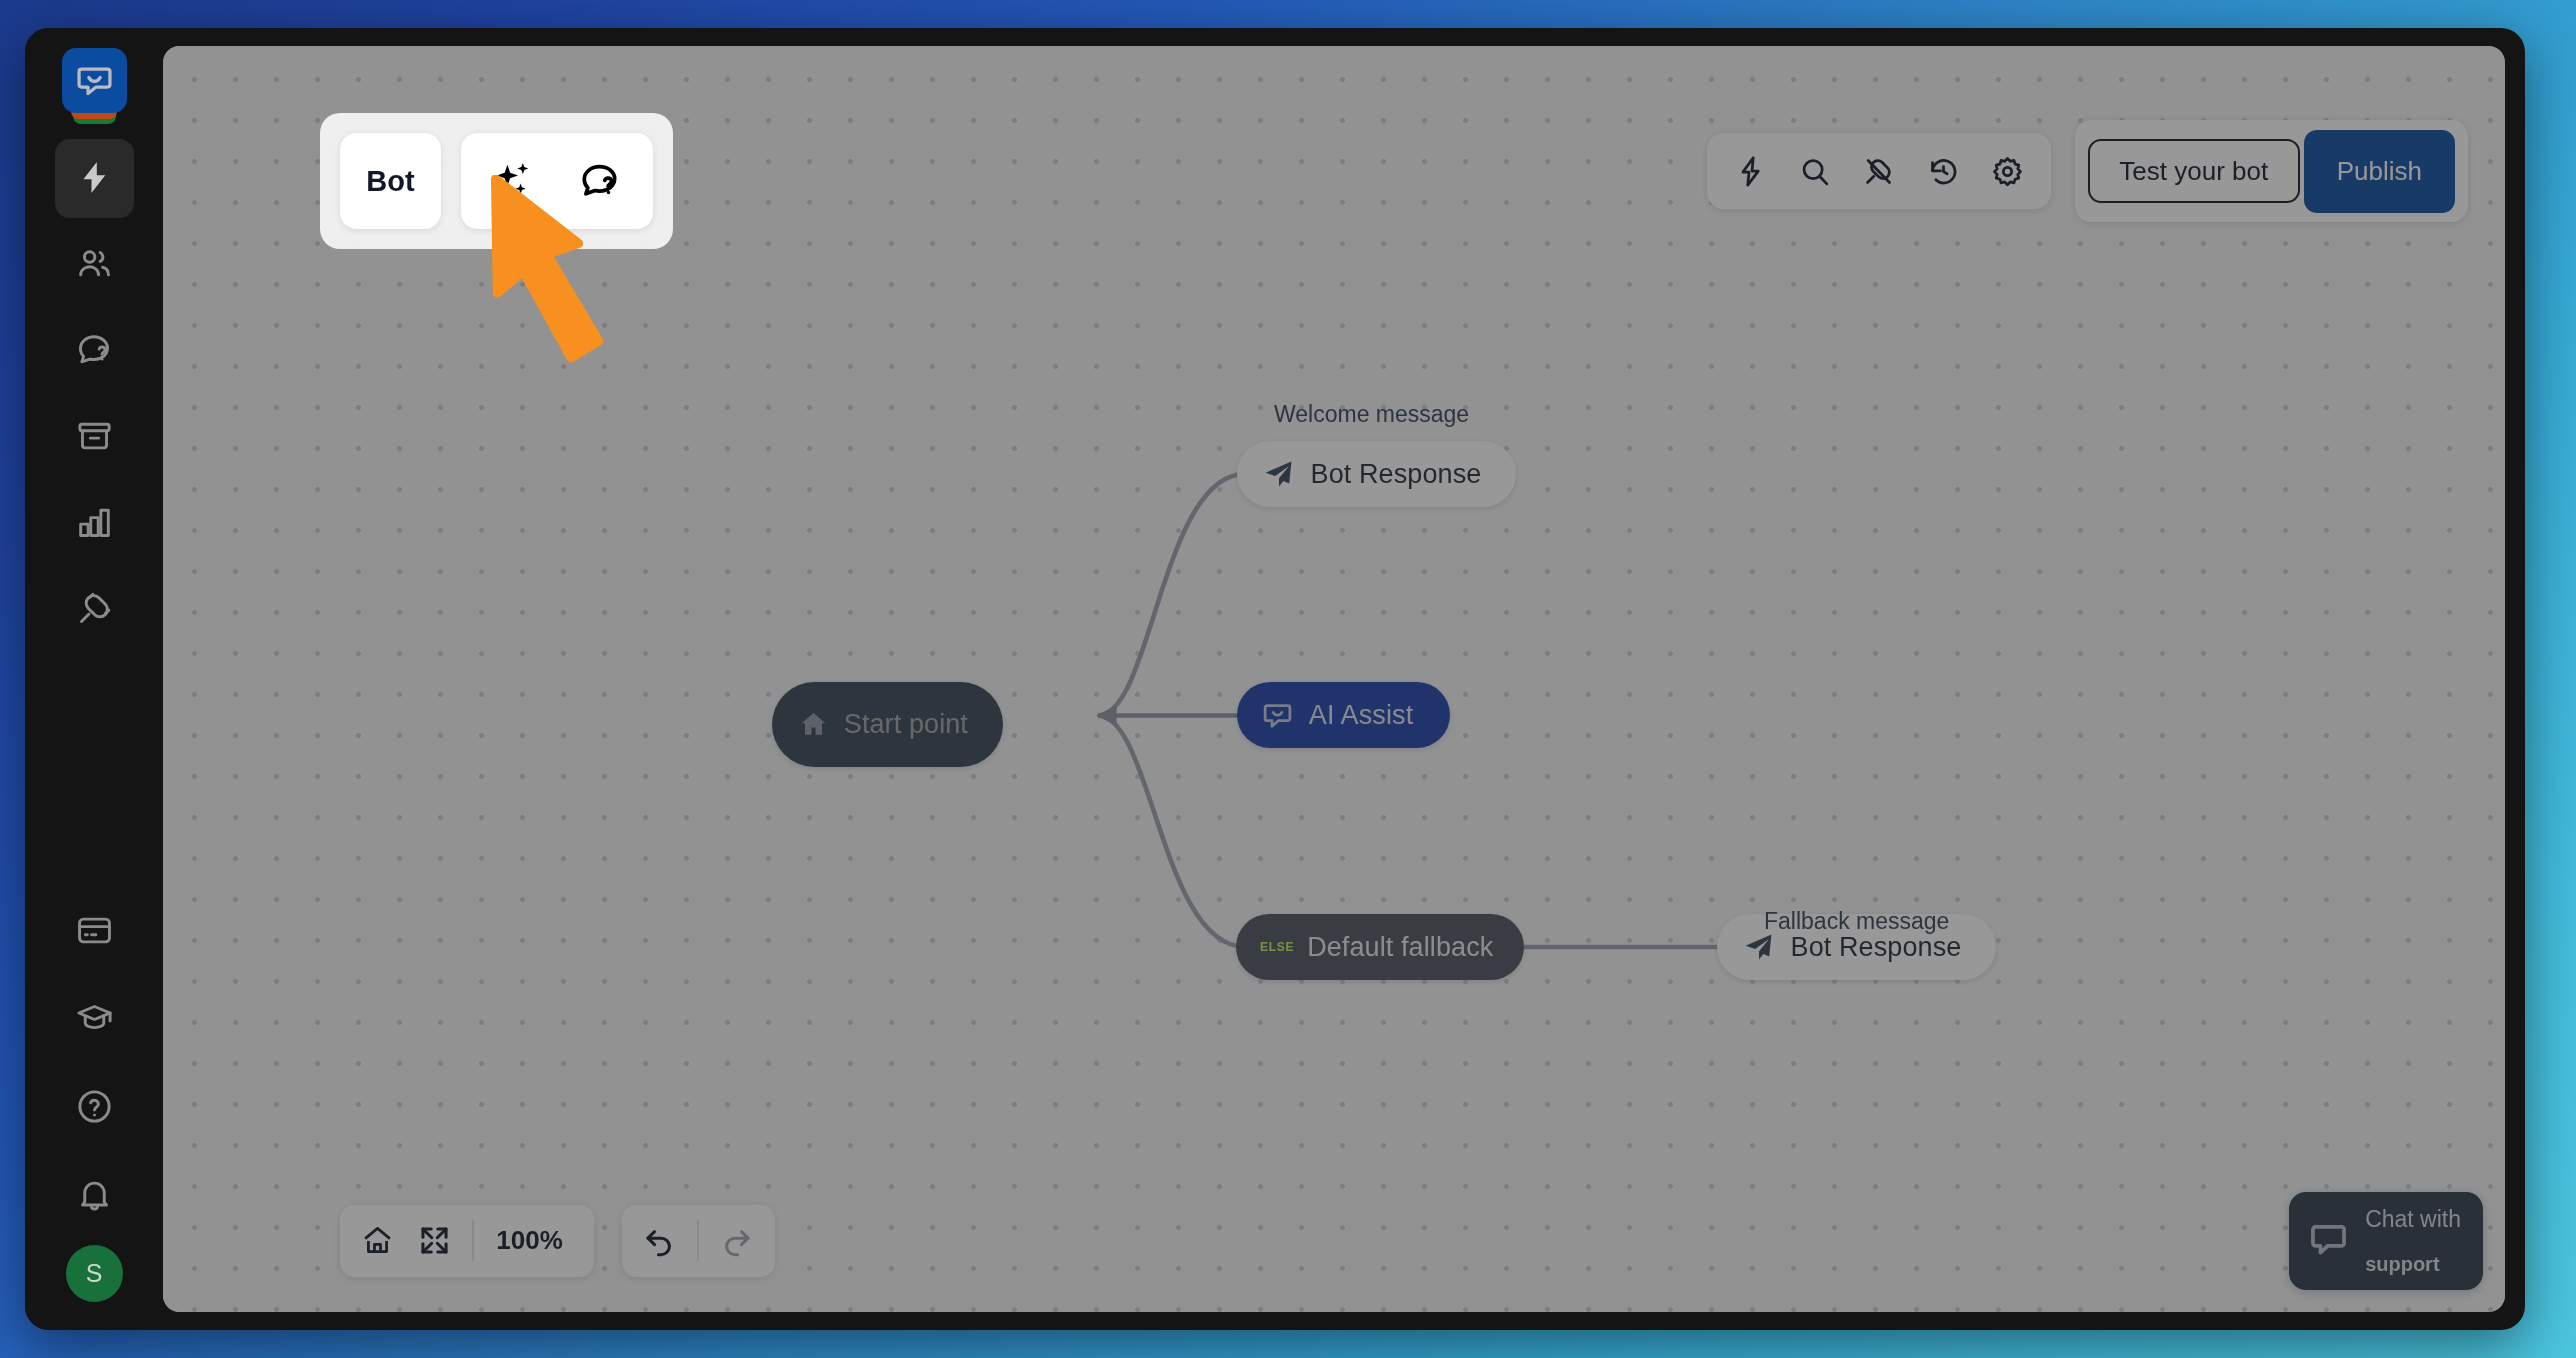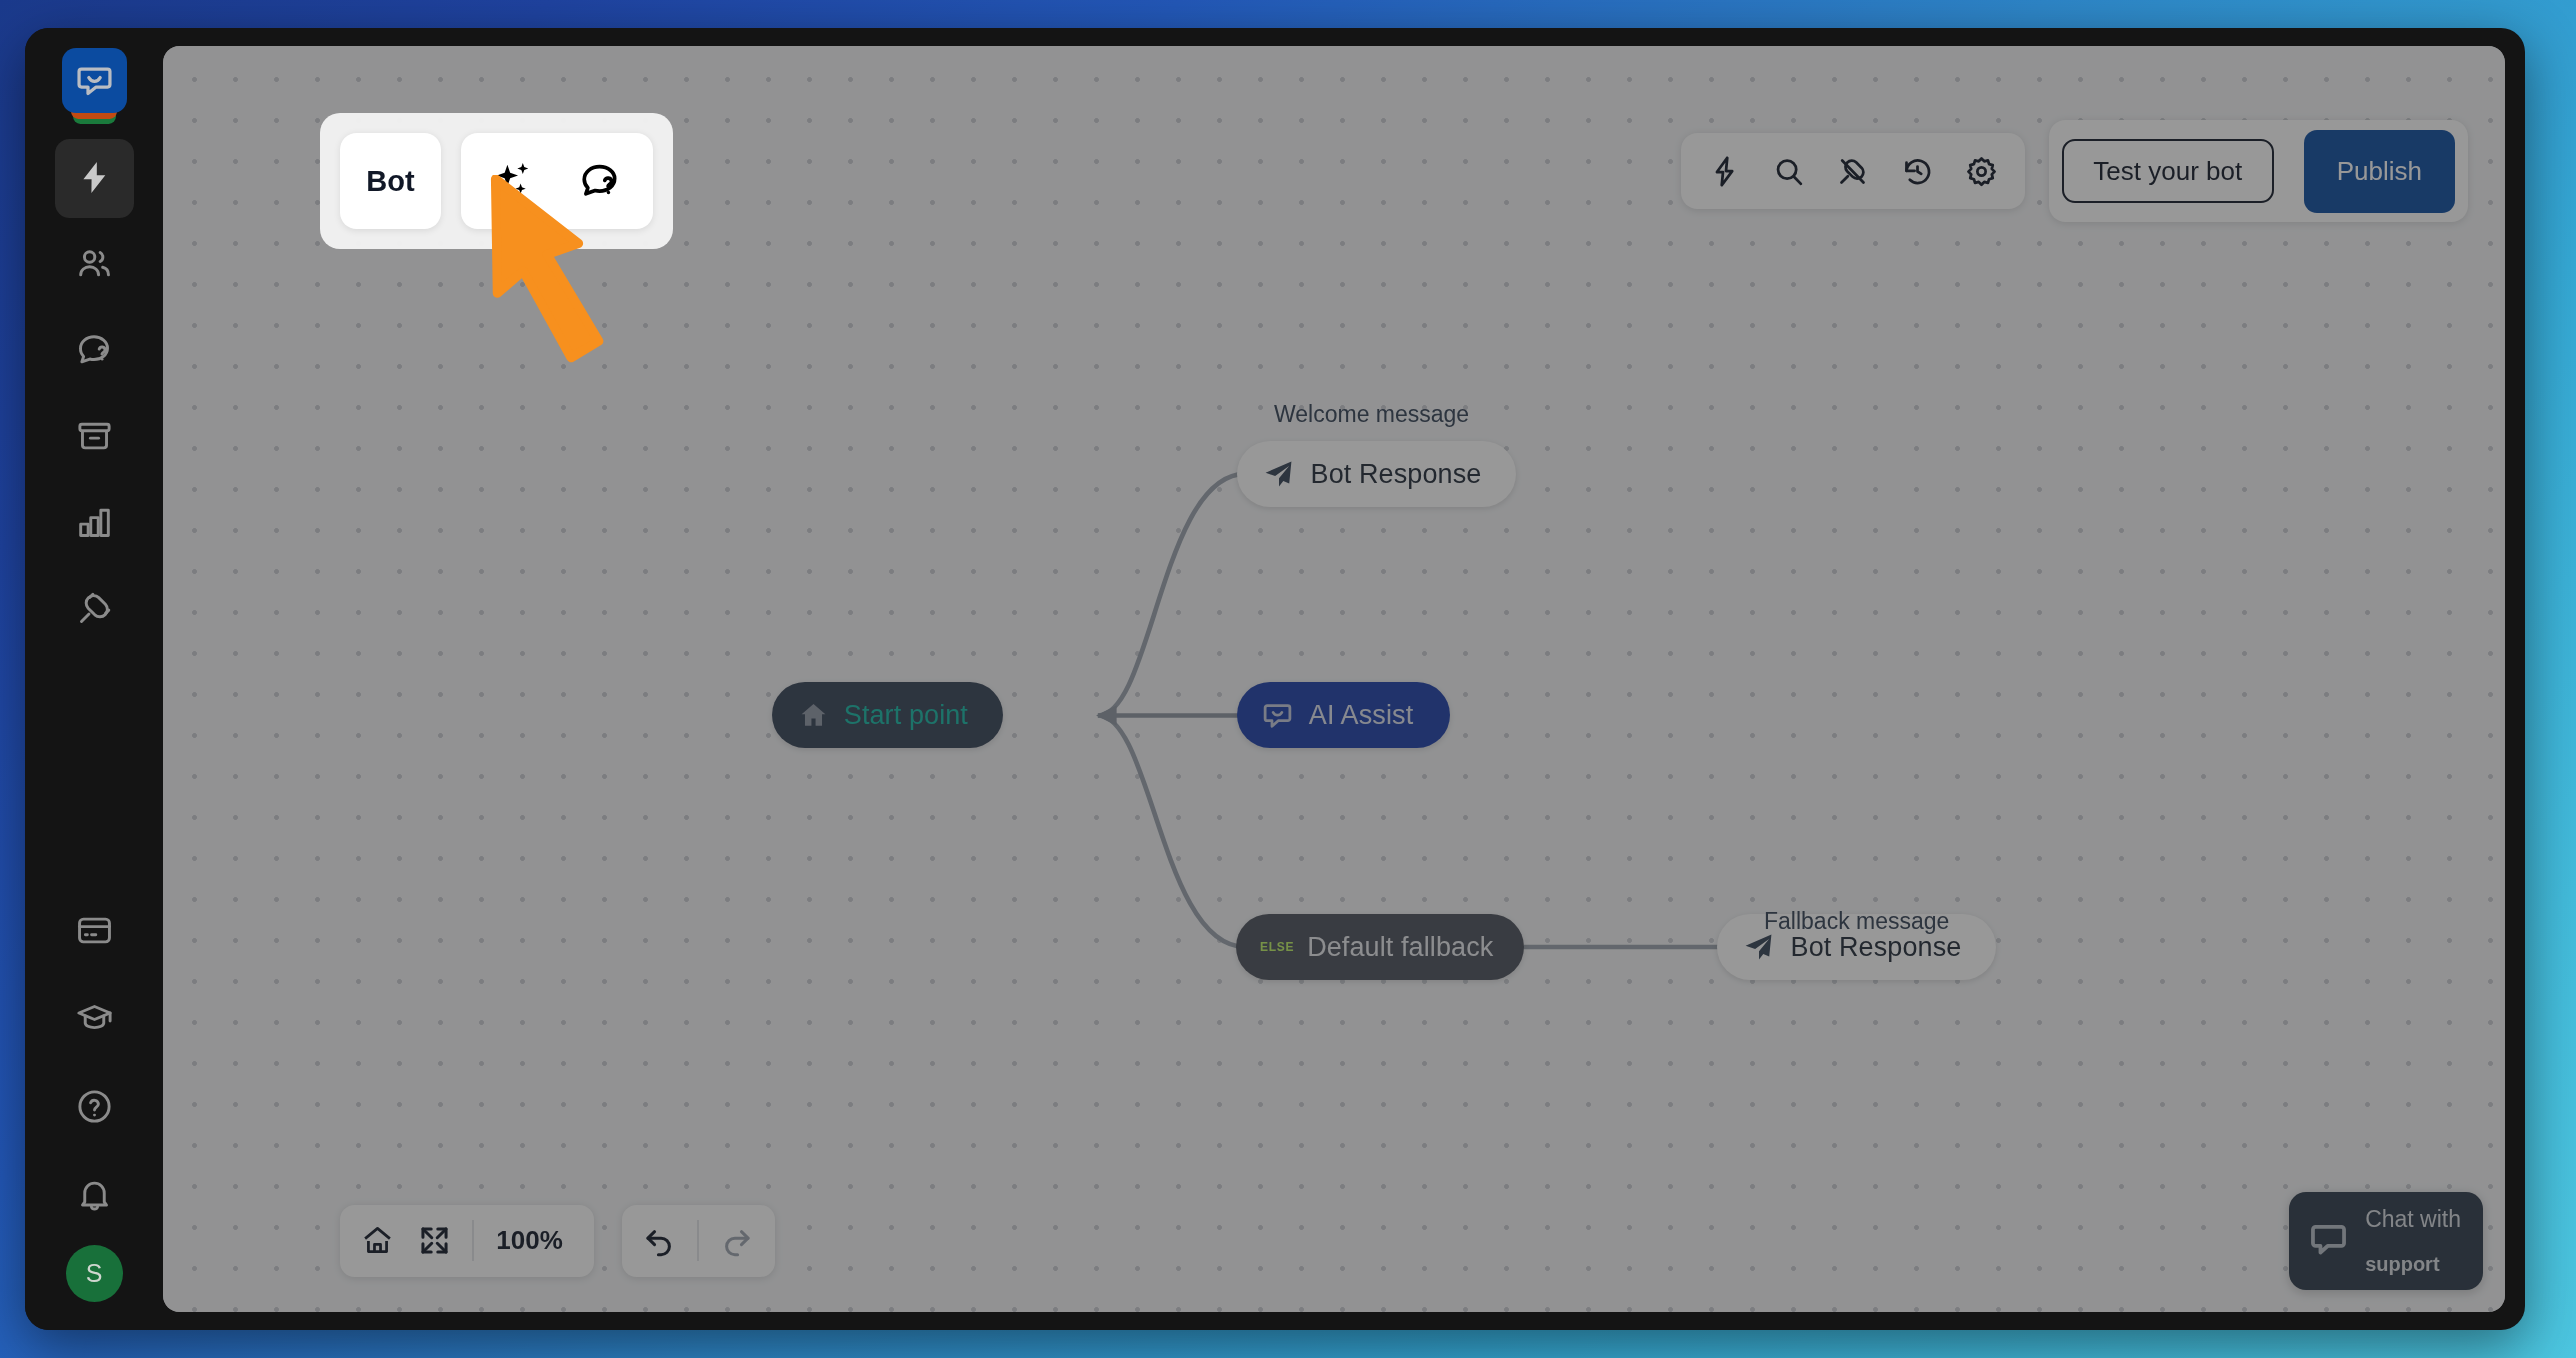--- a/index.html
+++ b/index.html
@@ -102,22 +102,22 @@
     border-radius: 921px;
     white-space: nowrap;
     cursor: pointer;
     box-shadow: 0 1.8px 6.5px rgba(0,0,0,.13);
   }
   .node .nd-icon { display: flex; align-items: center; justify-content: center; }
   .node .nd-label { font-size: 27px; letter-spacing: 0.1px; }
 
   .node.start {
     left: 609px; top: 636px;
-    height: 66px; padding: 0 35px 0 26px;
-    background: #334155; color: #14b8a6;
+    height: 85px; padding: 0 35px 0 26px;
+    background: #334155; color: #a3a3a3;
     gap: 14.8px;
   }
   .node.fallback {
     left: 1073px; top: 868px;
     height: 66px; padding: 0 31px 0 24px;
     background: #4a4f5a; color: #e8eaee;
     gap: 13px;
   }
   .node.fallback .else-chip {
     font-size: 12px; font-weight: 700; letter-spacing: 0.7px;
@@ -165,21 +165,21 @@
   .tool-btn {
     width: 57px; height: 57px;
     display: flex; align-items: center; justify-content: center;
     border-radius: 11px;
     color: #111827;
     cursor: pointer;
   }
   .actions-group {
     background: #ffffff;
     border-radius: 16.6px;
-    display: flex; align-items: center; gap: 30px;
+    display: flex; align-items: center; gap: 4px;
     padding: 9.2px 13px;
     box-shadow: 0 1.8px 8.3px rgba(0,0,0,.12);
   }
   #test-bot-btn {
     border: 2.8px solid #111827;
     border-radius: 13px;
     background: transparent;
     color: #111827;
     font-size: 26px;
     padding: 14.8px 29.5px;

